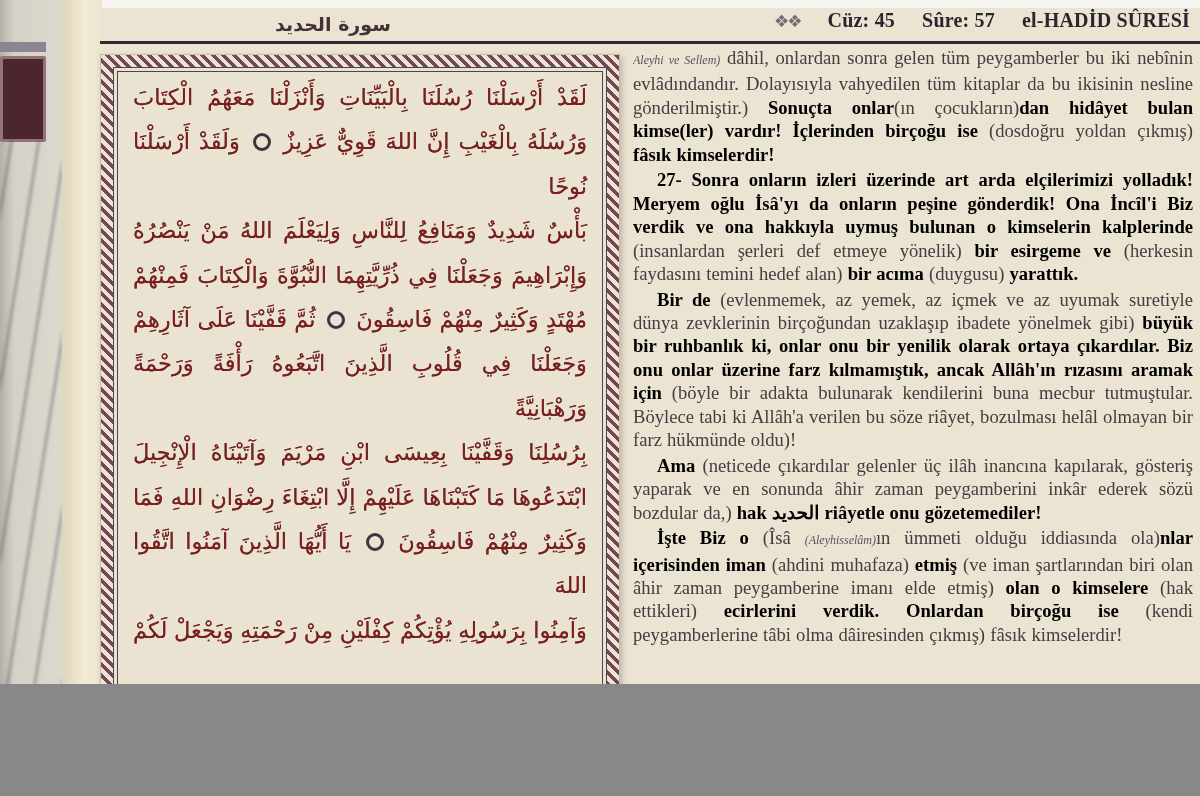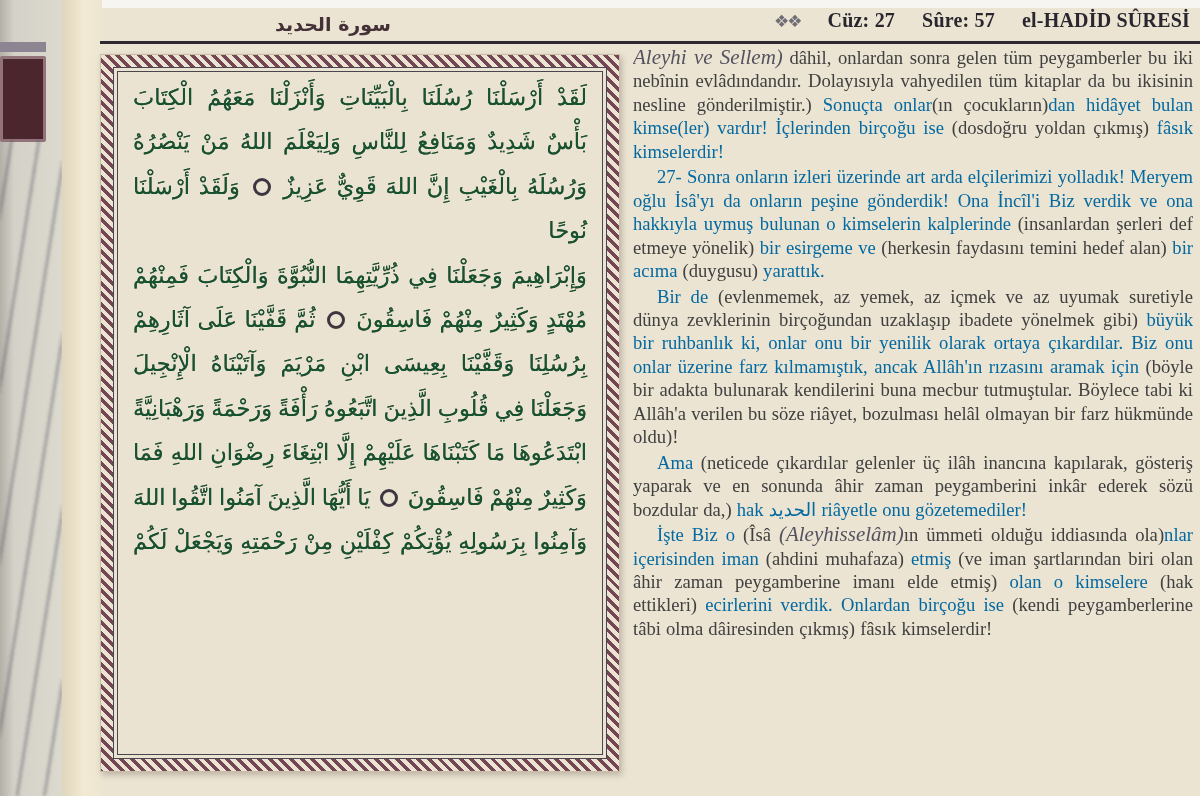--- a/index.html
+++ b/index.html
@@ -1,17 +1,17 @@
 <!DOCTYPE html>
 <html><head>
 <meta charset="utf-8">
 <style>
   html,body{margin:0;padding:0;background:#888;}
   .photo{
-    position:relative;width:1200px;height:796px;overflow:hidden;
+    position:relative;width:1200px;height:684px;overflow:hidden;
     background:#ebe4d2;
     font-family:"Liberation Serif",serif;
   }
   .top-strip{position:absolute;left:0;top:0;width:1200px;height:8px;background:#f6f5f1;}
   
   .facing-page{
     position:absolute;left:0;top:0;width:62px;height:796px;
     background:linear-gradient(90deg,#b3b0a8 0,#d4d1c8 14px,#dcd9ce 100%);
   }
   .facing-page::after{
@@ -52,72 +52,72 @@
   .mushaf-inner{
     width:100%;height:100%;box-sizing:border-box;background:#eae3d1;
     border:1px solid #4a4650;padding:3px;
   }
   .text-area{
     width:100%;height:100%;box-sizing:border-box;border:1px solid #4a4650;
     padding:4px 15px 0 15px;background:#eae3d1;overflow:hidden;
   }
   .arabic-line{
     direction:rtl;unicode-bidi:embed;
-    font-family:Liberation Serif, serif;
-    font-size:22.5px;line-height:44.4px;color:#14532d;
+    font-family:Liberation Sans, sans-serif;
+    font-size:22.5px;line-height:44.4px;color:#7f1d1d;
     text-align:justify;text-align-last:justify;
     text-shadow:0 0 .5px rgba(60,50,65,.8);
   }
   .ayah-mark{
     display:inline-block;width:12px;height:12px;border:3px solid #3d3641;border-radius:50%;
     vertical-align:-2px;margin:0 4px;background:transparent;
   }
   
   .translation{
     position:absolute;left:633px;top:46px;width:560px;height:750px;overflow:hidden;
     text-align:justify;font-size:18.6px;line-height:23.45px;color:#3d3a46;
     word-spacing:.5px;
   }
   .translation p{margin:0 0 2px 0;}
   .translation p.ind{text-indent:24px;}
-  .run-b{font-weight:normal;color:#0369a1;}
+  .run-b{font-weight:bold;color:#000000;}
   .run-r{color:#404040;}
-  .run-i{font-style:italic;color:#555260;font-size:21px;}
+  .run-i{font-style:italic;color:#555260;font-size:12px;}
 </style>
 </head>
 <body>
 
 <div class="photo">
   <div class="top-strip"></div>
 
   <div class="facing-page">
     <div class="facing-stripe"></div>
     <div class="facing-band"></div>
   </div>
   <div class="gutter"></div>
 
   <div class="hdr-left">سورة الحديد</div>
   <div class="hdr-right">
     <span class="orn">❖❖</span>
-    <span>Cüz: 27</span>
+    <span>Cüz: 45</span>
     <span>Sûre: 57</span>
     <span>el-HADİD SÛRESİ</span>
   </div>
   <div class="rule"></div>
 
   <div class="mushaf">
     <div class="mushaf-inner">
       <div class="text-area">
         <div class="arabic-line">لَقَدْ أَرْسَلْنَا رُسُلَنَا بِالْبَيِّنَاتِ وَأَنْزَلْنَا مَعَهُمُ الْكِتَابَ</div>
+        <div class="arabic-line">وَرُسُلَهُ بِالْغَيْبِ إِنَّ اللهَ قَوِيٌّ عَزِيزٌ <span class="ayah-mark"></span> وَلَقَدْ أَرْسَلْنَا نُوحًا</div>
         <div class="arabic-line">بَأْسٌ شَدِيدٌ وَمَنَافِعُ لِلنَّاسِ وَلِيَعْلَمَ اللهُ مَنْ يَنْصُرُهُ</div>
-        <div class="arabic-line">وَرُسُلَهُ بِالْغَيْبِ إِنَّ اللهَ قَوِيٌّ عَزِيزٌ <span class="ayah-mark"></span> وَلَقَدْ أَرْسَلْنَا نُوحًا</div>
         <div class="arabic-line">وَإِبْرَاهِيمَ وَجَعَلْنَا فِي ذُرِّيَّتِهِمَا النُّبُوَّةَ وَالْكِتَابَ فَمِنْهُمْ</div>
         <div class="arabic-line">مُهْتَدٍ وَكَثِيرٌ مِنْهُمْ فَاسِقُونَ <span class="ayah-mark"></span> ثُمَّ قَفَّيْنَا عَلَى آثَارِهِمْ</div>
+        <div class="arabic-line">وَجَعَلْنَا فِي قُلُوبِ الَّذِينَ اتَّبَعُوهُ رَأْفَةً وَرَحْمَةً وَرَهْبَانِيَّةً</div>
         <div class="arabic-line">بِرُسُلِنَا وَقَفَّيْنَا بِعِيسَى ابْنِ مَرْيَمَ وَآتَيْنَاهُ الْإِنْجِيلَ</div>
-        <div class="arabic-line">وَجَعَلْنَا فِي قُلُوبِ الَّذِينَ اتَّبَعُوهُ رَأْفَةً وَرَحْمَةً وَرَهْبَانِيَّةً</div>
         <div class="arabic-line">ابْتَدَعُوهَا مَا كَتَبْنَاهَا عَلَيْهِمْ إِلَّا ابْتِغَاءَ رِضْوَانِ اللهِ فَمَا</div>
         <div class="arabic-line">وَكَثِيرٌ مِنْهُمْ فَاسِقُونَ <span class="ayah-mark"></span> يَا أَيُّهَا الَّذِينَ آمَنُوا اتَّقُوا اللهَ</div>
         <div class="arabic-line">وَآمِنُوا بِرَسُولِهِ يُؤْتِكُمْ كِفْلَيْنِ مِنْ رَحْمَتِهِ وَيَجْعَلْ لَكُمْ</div>
 
       </div>
     </div>
   </div>
 
   <div class="translation">
     <p><span class="run-i">Aleyhi ve Sellem)</span><span class="run-r"> dâhil, onlardan sonra gelen tüm peygamberler bu iki nebînin evlâdındandır. Dolayısıyla vahyedilen tüm kitaplar da bu ikisinin nesline gönderilmiştir.) </span><span class="run-b">Sonuçta onlar</span><span class="run-r">(ın çocukların)</span><span class="run-b">dan hidâyet bulan kimse(ler) vardır! İçlerinden birçoğu ise </span><span class="run-r">(dosdoğru yoldan çıkmış) </span><span class="run-b">fâsık kimselerdir!</span></p>

